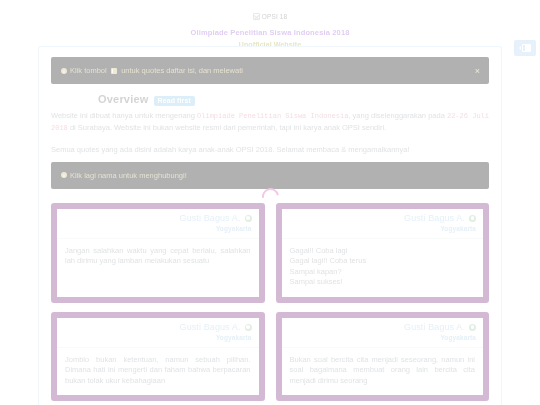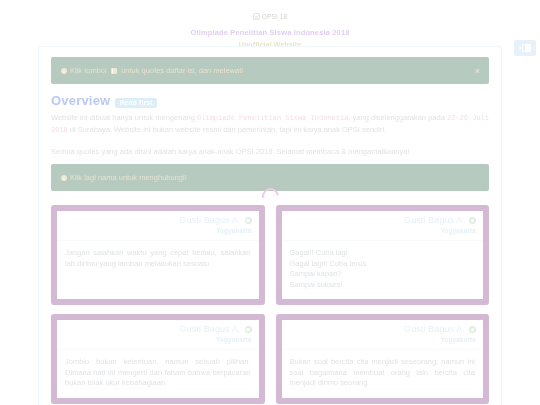--- a/index.html
+++ b/index.html
@@ -126,21 +126,21 @@
     font-weight: 700;
     letter-spacing: .1px;
     margin-bottom: 8px;
     padding: 9px 10px;
   }
   .alert-danger .link {
     color: #d9536b;
     font-weight: 700;
   }
   .alert-warning {
-    background: #14532d;
+    background: #000000;
     color: #b7a66a;
     margin-bottom: 9px;
     display: flex;
     align-items: center;
     gap: 3px;
     padding: 8px 10px;
   }
   .info-dot {
     display: inline-block;
     width: 6px; height: 6px;
@@ -186,24 +186,25 @@
   }
 
   
   .section-head {
     display: flex;
     align-items: baseline;
     gap: 5px;
     margin-bottom: 4px;
   }
   .section-title {
-    font-size: 13px;
-    font-weight: 700;
-    color: #1d4ed8;
+    font-size: 11px;
+    font-weight: 700;
+    color: #737373;
     letter-spacing: .2px;
+    margin-left: 47px;
   }
   .badge {
     display: inline-block;
     background: #8ec8ea;
     color: #ffffff;
     font-size: 7px;
     font-weight: 700;
     padding: 1.5px 4px;
     border-radius: 2px;
     letter-spacing: .1px;

